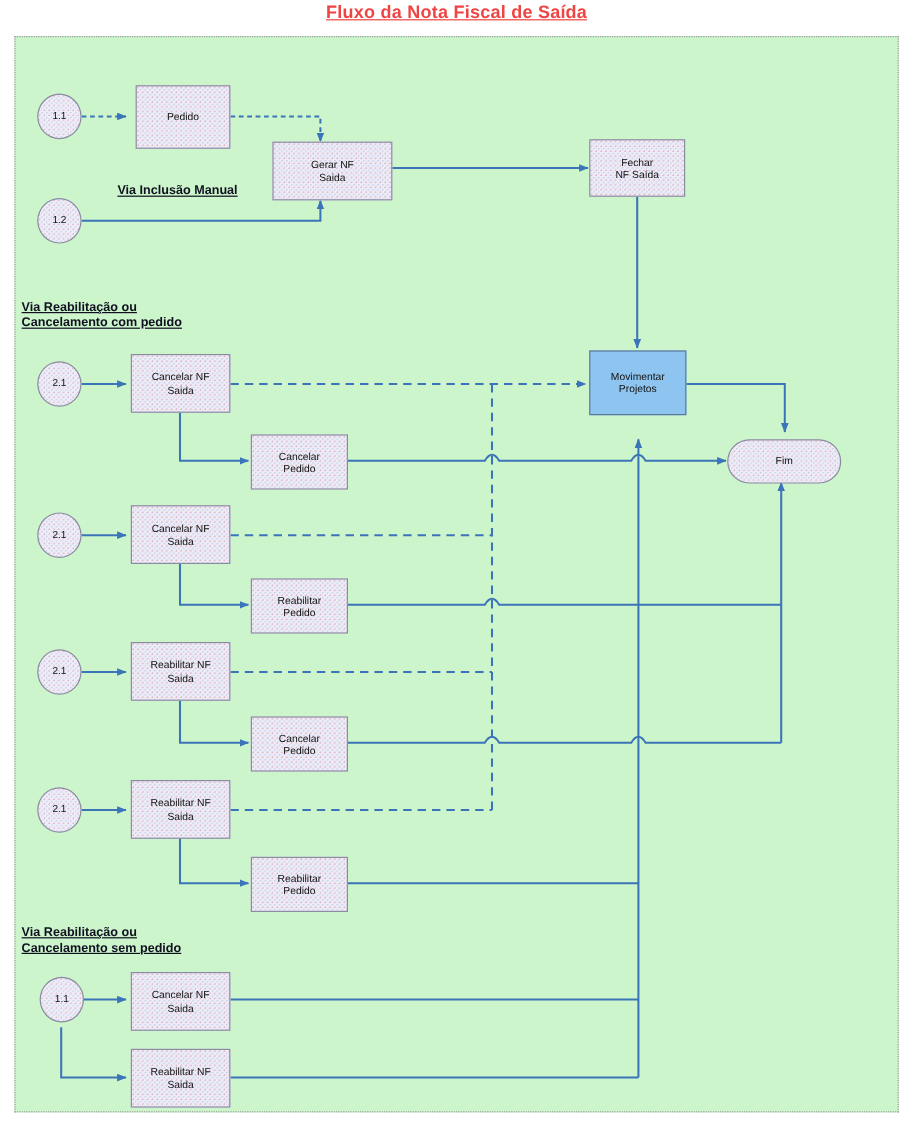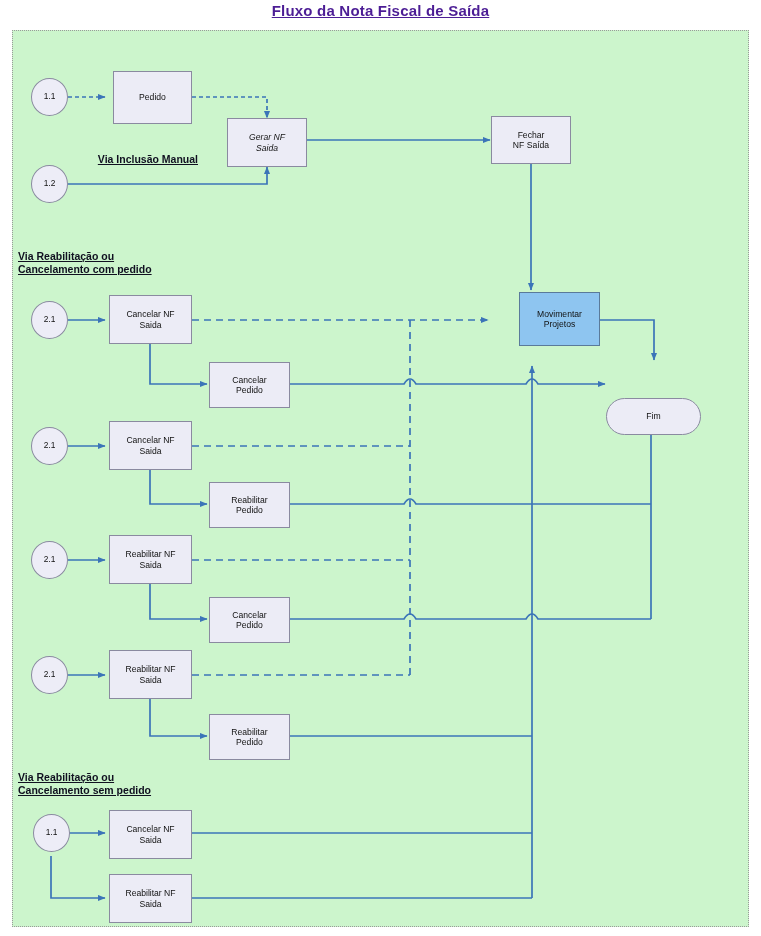--- a/index.html
+++ b/index.html
@@ -5,21 +5,21 @@
   html,body{margin:0;padding:0;background:#ffffff;}
   body{
     width:761px;height:936px;overflow:hidden;
     font-family:"Liberation Sans","DejaVu Sans",sans-serif;
   }
   #page{position:relative;width:761px;height:936px;}
 
   #title{
     position:absolute;left:0;top:2px;width:761px;
     text-align:center;
-    font-size:15px;font-weight:bold;color:#4c1d95;
+    font-size:15px;font-weight:bold;color:#ef4444;
     letter-spacing:.2px;
   }
   #title span{ text-decoration:underline; }
 
   #frame{
     position:absolute;left:12px;top:30px;
     width:737px;height:897px;
     background:#ccf5cc;
     border:1px dotted #9a9a9a;
     box-sizing:border-box;
@@ -39,42 +39,40 @@
     background:#ececf6;
     background-image:
       radial-gradient(circle at 1px 1px, rgba(210,120,150,.55) .6px, transparent .7px),
       radial-gradient(circle at 3px 3px, rgba(150,160,220,.40) .6px, transparent .7px);
     background-size:4px 4px,4px 4px;
     border:1px solid #8a8aa0;
   }
   .accent{
     background:#8ec5f0;
     border:1px solid #5a7a9a;
-    margin-left:28px;
   }
   .circ{
     background:#ededf7;
     background-image:
       radial-gradient(circle at 1px 1px, rgba(210,120,150,.5) .6px, transparent .7px),
       radial-gradient(circle at 3px 3px, rgba(150,160,220,.38) .6px, transparent .7px);
     background-size:4px 4px,4px 4px;
     border:1px solid #8a8aa0;
     border-radius:50%;
     font-size:8.4px;
     text-align:right;
   }
   .stadium{
     background:#ececf6;
     background-image:
       radial-gradient(circle at 1px 1px, rgba(210,120,150,.5) .6px, transparent .7px),
       radial-gradient(circle at 3px 3px, rgba(150,160,220,.38) .6px, transparent .7px);
     background-size:4px 4px,4px 4px;
     border:1px solid #8a8aa0;
     border-radius:22px;
-    margin-top:32px;
   }
 
   .seclabel{
     position:absolute;
     font-size:10.5px;font-weight:bold;color:#101020;
     text-align:left;line-height:1.3;
     white-space:pre-line;
   }
   .seclabel u{text-decoration:underline;}
 </style>
@@ -156,21 +154,21 @@
     <u>Via Reabilitação ou
 Cancelamento sem pedido</u>
   </div>
 
   <div class="node circ" style="left:31px;top:78px;width:37px;height:38px;">1.1</div>
 
   <div class="node proc" style="left:113px;top:71px;width:79px;height:53px;">Pedido</div>
 
   <div class="node circ" style="left:31px;top:165px;width:37px;height:38px;">1.2</div>
 
-  <div class="node proc" style="left:227px;top:118px;width:80px;height:49px;font-style:italic;">Gerar NF
+  <div class="node proc" style="left:227px;top:118px;width:100px;height:49px;">Gerar NF
 Saida</div>
 
   <div class="node proc" style="left:491px;top:116px;width:80px;height:48px;">Fechar
 NF Saída</div>
 
   <div class="node accent" style="left:491px;top:292px;width:81px;height:54px;">Movimentar
 Projetos</div>
 
   <div class="node stadium" style="left:606px;top:366px;width:95px;height:37px;">Fim</div>
 

